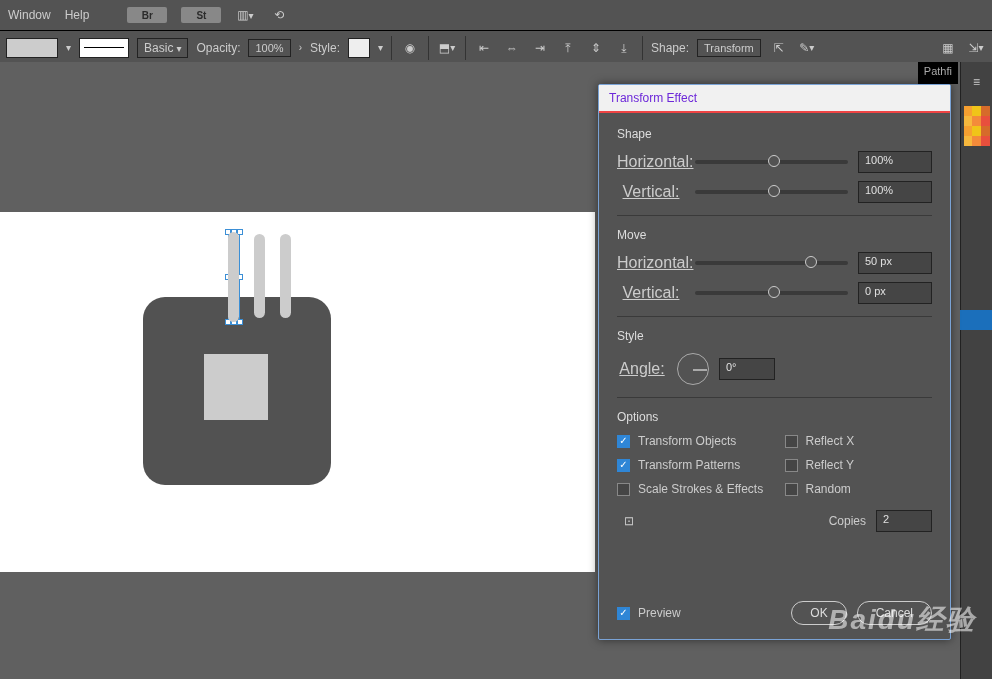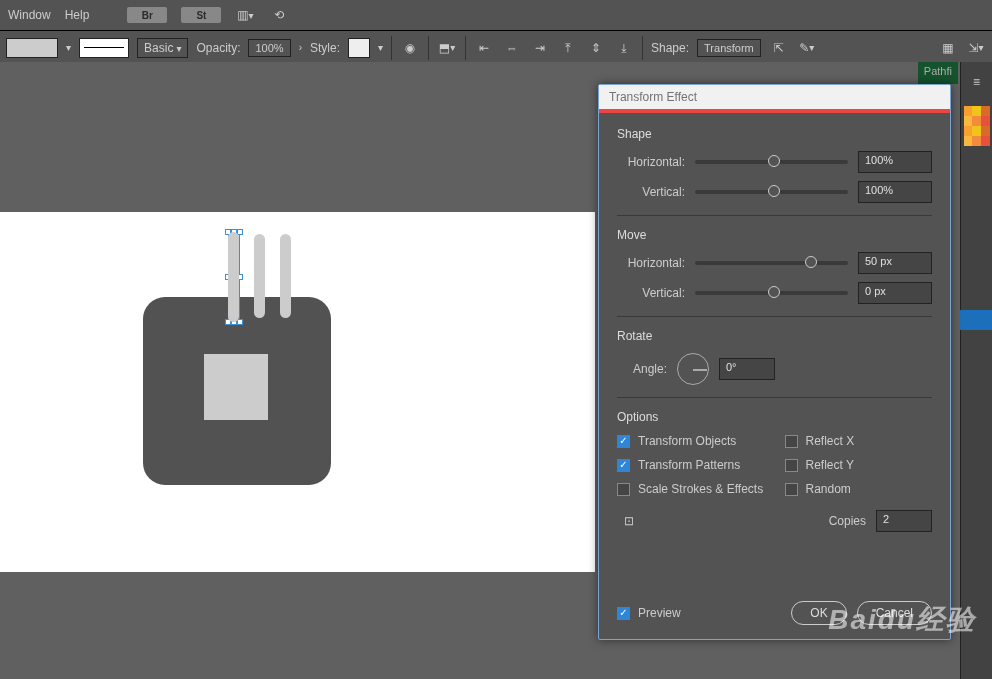--- a/index.html
+++ b/index.html
@@ -28,40 +28,40 @@
 .prong { position:absolute; width:11px; height:84px; background:#ccc; border-radius:6px; }
 .sel { position:absolute; left:228px; top:20px; width:12px; height:90px; }
 .sel .bx { position:absolute; width:6px; height:6px; background:#fff; border:1px solid #3b8fd6; }
 .sel-rect { position:absolute; left:0; top:0; right:0; bottom:0; border:1px solid #3b8fd6; }
 
 .rightdock { position:absolute; top:62px; right:0; width:32px; bottom:0; background:#424242; border-left:1px solid #222; display:flex; flex-direction:column; align-items:center; padding-top:10px; gap:14px; }
 .rightdock .colorstrip { width:26px; height:40px; display:grid; grid-template-columns:repeat(3,1fr); grid-template-rows:repeat(4,1fr); }
 .rightdock .colorstrip div { width:100%; height:100%; }
 
 .dialog { position:absolute; left:598px; top:84px; width:353px; height:556px; background:#535353; border:1px solid #7aa3d6; border-radius:2px; box-shadow:0 0 10px rgba(0,0,0,.5); }
-.dlg-title { height:28px; background:#f1f1f1; color:#737373; display:flex; align-items:center; padding:0 10px; font-size:12px; border-bottom:4px solid #ef4444; }
+.dlg-title { height:28px; background:#f1f1f1; color:#6d28d9; display:flex; align-items:center; padding:0 10px; font-size:12px; border-bottom:2px solid #ef4444; }
 .dlg-body { padding:14px 18px 12px 18px; color:#ccc; }
 .dlg-body h4 { font-weight:normal; font-size:12px; margin-bottom:10px; color:#ddd; }
 .row { display:flex; align-items:center; margin-bottom:8px; gap:10px; }
-.row label { width:68px; text-align:right; font-size:12px; }
+.row label { width:68px; text-align:center; font-size:16px;text-decoration:underline; }
 .slider { flex:1; height:4px; background:#3a3a3a; position:relative; border-radius:2px; }
 .slider .thumb { position:absolute; top:-5px; width:12px; height:12px; border:1.5px solid #ccc; border-radius:50%; background:#535353; }
 .valbox { width:74px; height:22px; background:#454545; border:1px solid #222; padding:2px 6px; font-size:11px; color:#e0e0e0; }
 .valbox.sm { width:56px; }
 .sep { height:1px; background:#3a3a3a; margin:12px 0; }
 .angle-dial { width:32px; height:32px; border:1.5px solid #aaa; border-radius:50%; position:relative; }
 .angle-dial:after { content:''; position:absolute; left:50%; top:50%; width:14px; height:1.5px; background:#aaa; transform-origin:left; }
 .opts { display:grid; grid-template-columns:1fr 1fr; gap:10px 20px; margin-top:8px; }
 .chk { display:flex; align-items:center; gap:8px; font-size:12px; }
 .chk .box { width:13px; height:13px; border:1px solid #888; background:#454545; display:flex; align-items:center; justify-content:center; color:#fff; font-size:10px; line-height:1; }
 .chk .box.on { background:#2f86d6; border-color:#2f86d6; }
 .dlg-foot { position:absolute; left:18px; right:18px; bottom:14px; display:flex; align-items:center; }
 .pillbtn { border:1.5px solid #ccc; border-radius:18px; padding:4px 18px; font-size:12px; color:#ddd; background:transparent; }
 .watermark { position:absolute; right:16px; bottom:40px; color:rgba(255,255,255,.55); font-size:28px; font-weight:bold; font-style:italic; letter-spacing:2px; pointer-events:none; }
-.tabstrip { position:absolute; top:62px; right:34px; height:22px; background:#14532d; color:#aaa; font-size:11px; padding:3px 6px; }
+.tabstrip { position:absolute; top:62px; right:34px; height:22px; background:#000000; color:#aaa; font-size:11px; padding:3px 6px; }
 .bluestrip { position:absolute; top:310px; right:0; width:32px; height:20px; background:#1b6fbb; }
 </style>
 </head>
 <body>
 
 <div class="menubar">
   <span>Window</span>
   <span>Help</span>
   <span style="width:10px"></span>
   <span class="btnsquare">Br</span>
@@ -176,21 +176,21 @@
       <div class="valbox">50 px</div>
     </div>
     <div class="row">
       <label>Vertical:</label>
       <div class="slider">
           <div class="thumb" style="left:48%"></div>
         </div>
       <div class="valbox">0 px</div>
     </div>
     <div class="sep"></div>
-    <h4>Rotate</h4>
+    <h4>Style</h4>
     <div class="row">
       <label style="width:50px">Angle:</label>
       <div class="angle-dial"></div>
       <div class="valbox sm">0°</div>
     </div>
     <div class="sep"></div>
     <h4>Options</h4>
     <div class="opts">
       <div class="chk">
           <div class="box on">✓</div>

